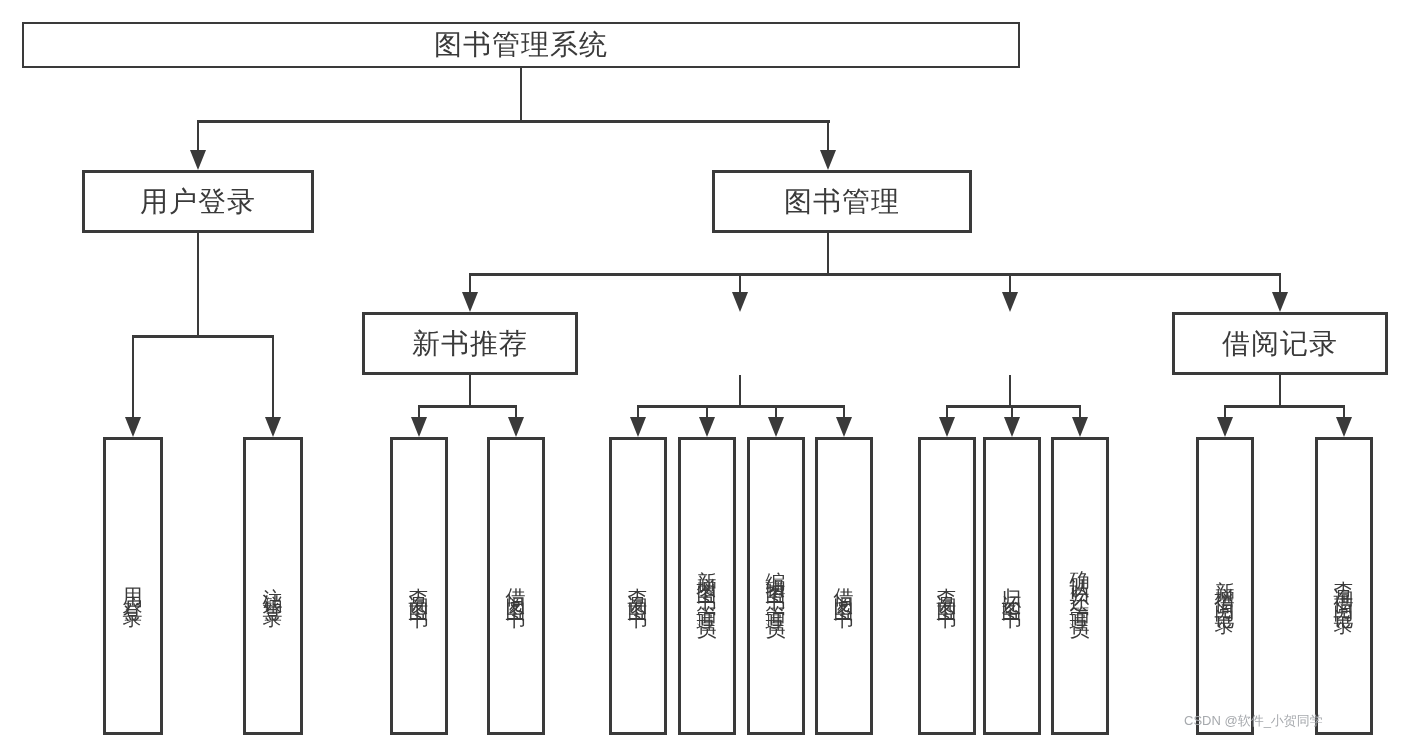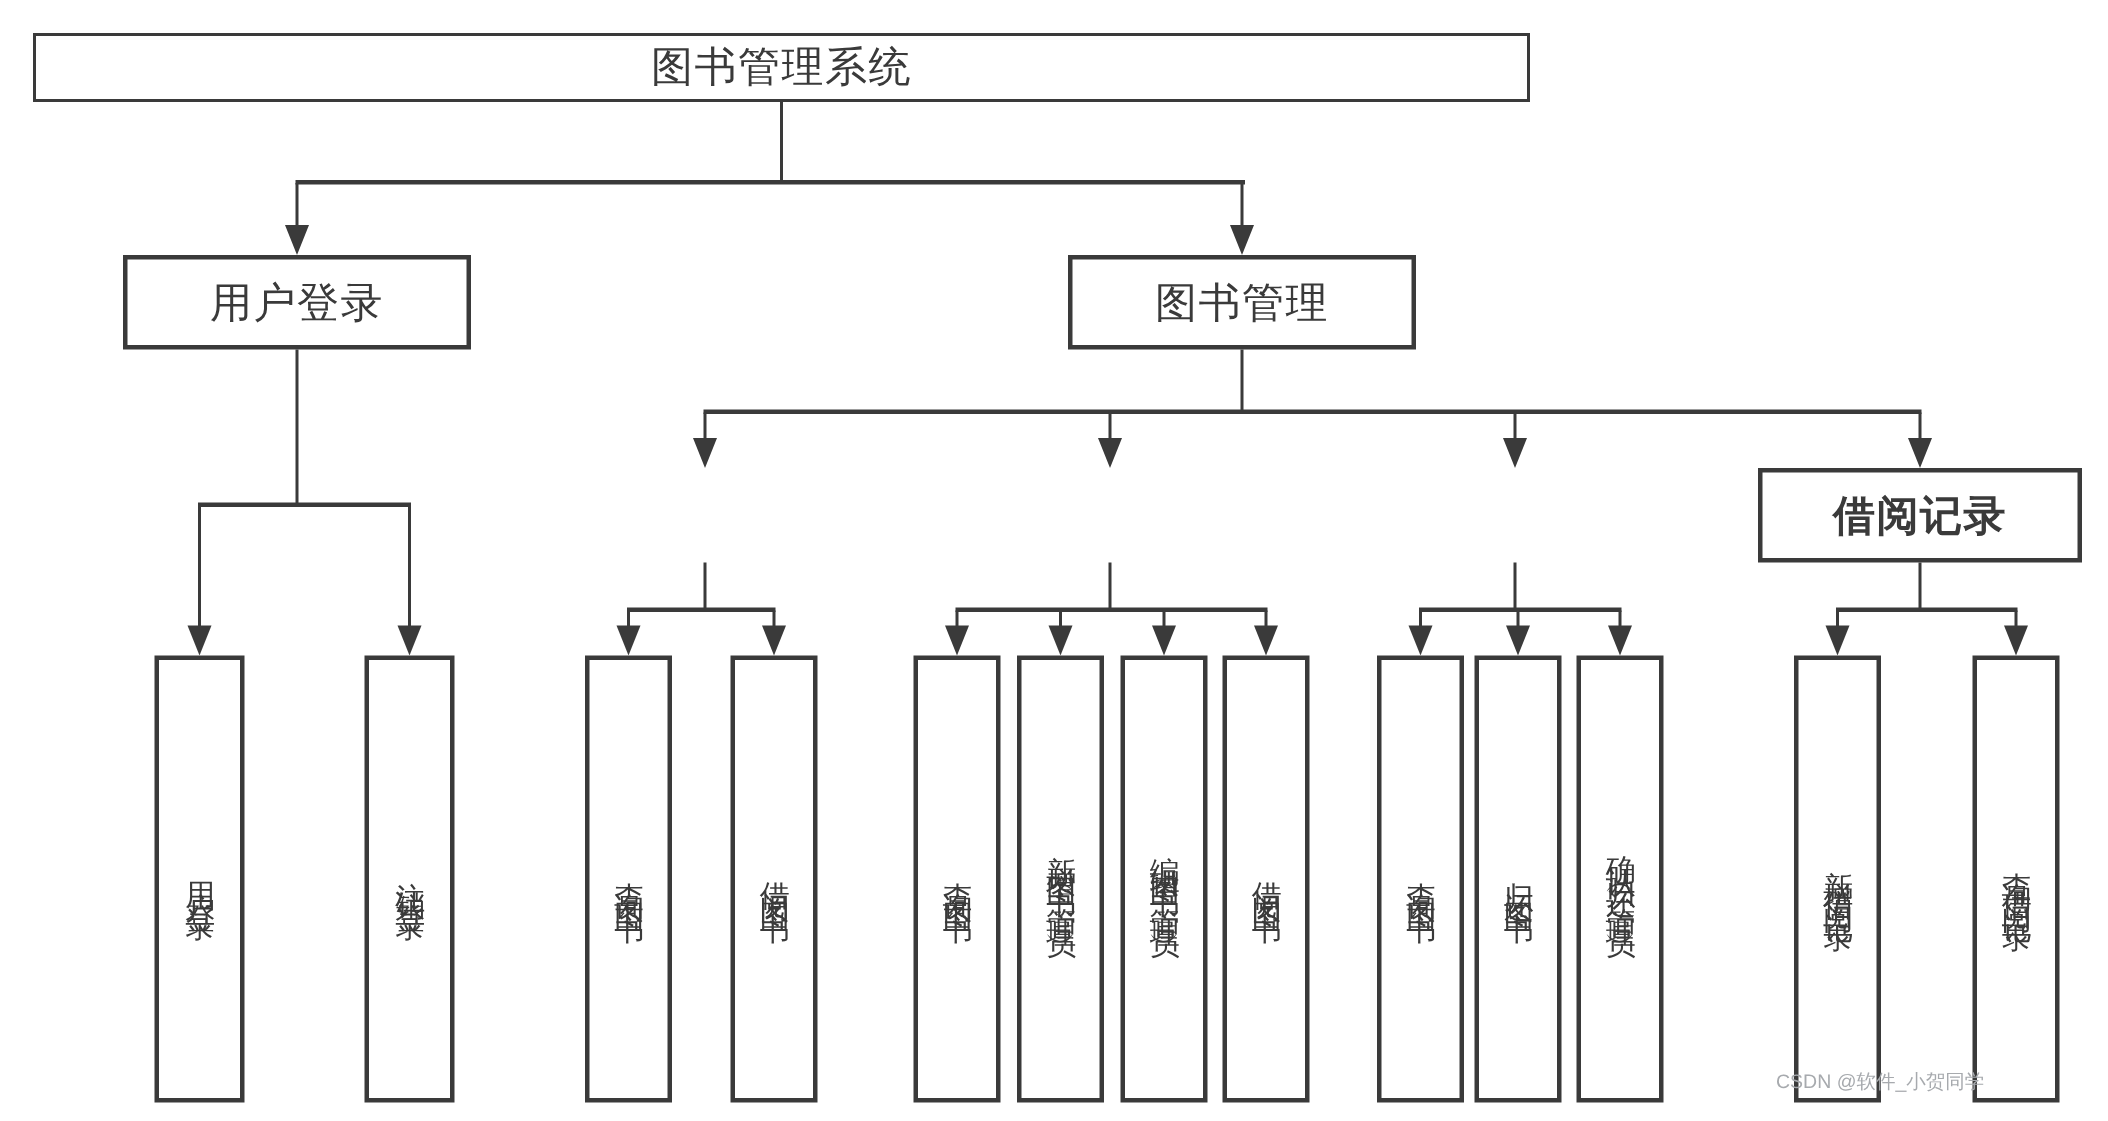--- a/index.html
+++ b/index.html
@@ -80,25 +80,28 @@
 
 <div class="canvas">
 
   <div class="box root-box" style="left:22px;top:22px;width:998px;height:46px;">
     <span>图书管理系统</span>
   </div>
 
   <div class="box" style="left:82px;top:170px;width:232px;height:63px;">
     <span>用户登录</span>
   </div>
-  <div class="box" style="left:712px;top:170px;width:232px;height:63px;">
+  <div class="box" style="left:712px;top:170px;width:260px;height:63px;">
     <span>图书管理</span>
   </div>
 
-  <div class="box" style="left:1172px;top:312px;width:216px;height:63px;font-weight:bold;">
+  <div class="box" style="left:362px;top:312px;width:216px;height:63px;">
+    <span>新书推荐</span>
+  </div>
+  <div class="box" style="left:1172px;top:312px;width:216px;height:63px;">
     <span>借阅记录</span>
   </div>
 
   <div class="box vbox" style="left:103px;top:437px;width:60px;height:298px;">
     <span>用户登录</span>
   </div>
   <div class="box vbox" style="left:243px;top:437px;width:60px;height:298px;">
     <span>注销登录</span>
   </div>
 

